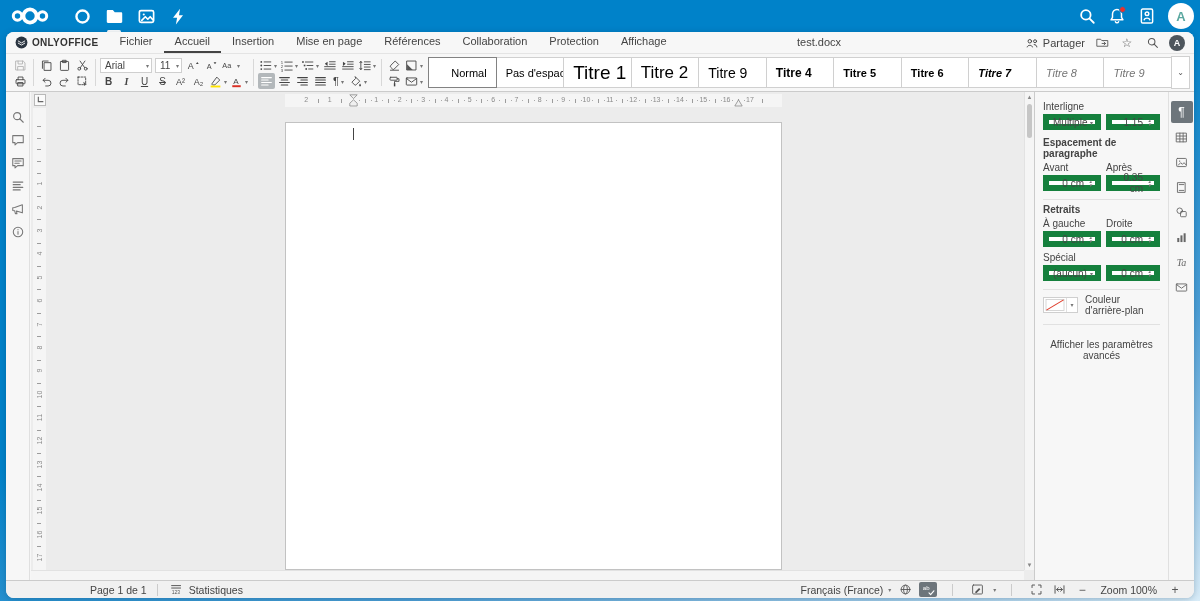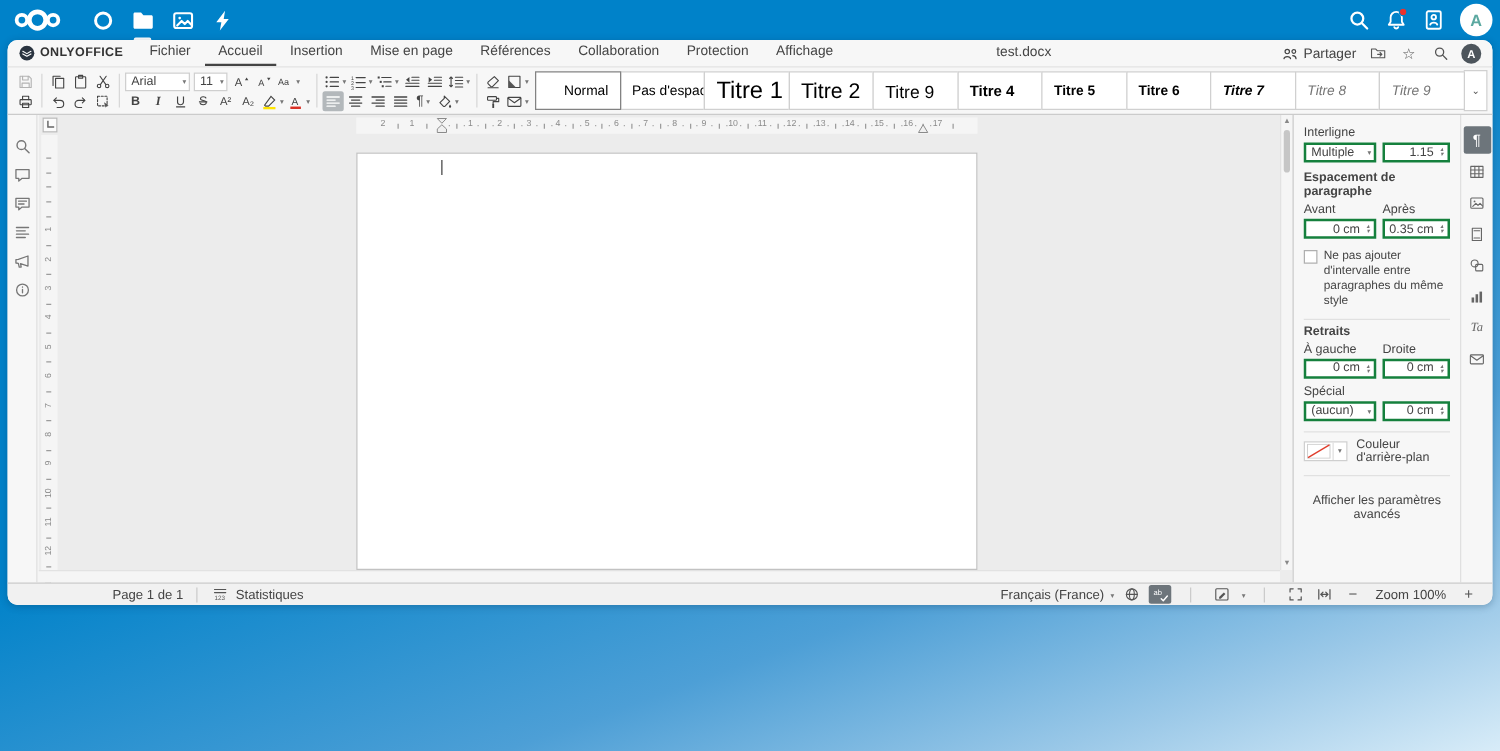--- a/index.html
+++ b/index.html
@@ -20,21 +20,21 @@
   .nc-app svg { width:19px; height:19px; }
   .nc-app .indicator { position:absolute; bottom:-1px; left:9px; width:14px; height:3px; background:#fff; border-radius:2px; }
   .nc-right { margin-left:auto; display:flex; align-items:center; margin-right:6px; }
   .nc-rbtn { width:30px; height:32px; display:flex; align-items:center; justify-content:center; position:relative; }
   .nc-rbtn svg { width:18px; height:18px; }
   .nc-badge { position:absolute; top:6px; right:6px; width:7px; height:7px; border-radius:50%; background:#e9322d; border:1px solid #0082c9; }
   .nc-avatar { width:26px; height:26px; border-radius:50%; background:#fff; color:#5ba8a0; font-weight:bold; font-size:13px;
     display:flex; align-items:center; justify-content:center; position:relative; margin-left:6px; }
 
   
-  #frame { position:absolute; left:6px; top:32px; width:1188px; height:452px; background:#f7f7f7;
+  #frame { position:absolute; left:6px; top:32px; width:1188px; height:566px; background:#f7f7f7;
     border-radius:8px; overflow:hidden; box-shadow:0 1px 6px rgba(0,40,70,.25); }
 
   
   .oo-header { position:absolute; top:0; left:0; right:0; height:21px; display:flex; align-items:center; background:#f7f7f7; }
   .brand { display:flex; align-items:center; gap:4px; padding:0 10px 0 9px; }
   .brand svg { width:13px; height:13px; }
   .brand-label { font-size:10px; font-weight:bold; letter-spacing:.3px; color:#333; }
   .tabs { display:flex; height:21px; }
   .tab { padding:0 11px; line-height:19px; height:21px; color:#444; cursor:default; }
   .tab.active { border-bottom:2px solid #444; }
@@ -97,21 +97,21 @@
   .vs-thumb { position:absolute; left:2px; top:12px; width:5px; height:34px; background:#c6c6c6; border-radius:3px; }
   .hstrip { position:absolute; left:0; right:10px; bottom:0; height:10px; background:#f5f5f5; border-top:1px solid #e2e2e2; }
 
   
   .panel { position:absolute; right:26px; width:134px; top:0; bottom:0; background:#f7f7f7; border-left:1px solid #cbcbcb;
     padding:4px 8px; font-size:10px; color:#444; }
   .p-title { font-weight:bold; margin:7px 0 3px; }
   .p-label { margin:5px 0 2px; }
   .p-cols { display:flex; justify-content:space-between; margin:2px 0; }
   .p-col-l { width:58px; } .p-col-r { width:54px; }
-  .sel, .spin { height:16px; border:2px solid #15803d; background:#fff; display:flex; align-items:center; }
+  .sel, .spin { height:16px; border:6px solid #15803d; background:#fff; display:flex; align-items:center; }
   .sel { padding:0 2px 0 4px; }
   .sel-val { flex:1; overflow:hidden; white-space:nowrap; }
   .sel-ar { font-size:6px; color:#777; }
   .spin-val { flex:1; text-align:right; padding-right:2px; overflow:hidden; }
   .spin-arrows { width:9px; display:flex; flex-direction:column; align-items:center; font-size:5px; line-height:4px; color:#777; font-style:normal; }
   .cbx-row { display:flex; gap:5px; margin-top:8px; }
   .cbx { flex:none; width:11px; height:11px; border:1px solid #afafaf; background:#fff; margin-top:1px; }
   .cbx-label { font-size:9.5px; line-height:1.25; }
   .p-div { border:0; border-top:1px solid #e1e1e1; margin:8px 0 4px; }
   .color-row { display:flex; align-items:center; gap:7px; margin-top:4px; }
@@ -836,24 +836,20 @@
             </span>
         </div>
         <div class="spin p-col-r">
           <span class="spin-val">0.35 cm</span>
           <span class="spin-arrows">
               <i>▴</i>
               <i>▾</i>
             </span>
         </div>
       </div>
-      <div class="cbx-row">
-        <span class="cbx"></span>
-        <span class="cbx-label">Ne pas ajouter d'intervalle entre paragraphes du même style</span>
-      </div>
 
       <hr class="p-div">
       <div class="p-title" style="margin-top:2px;">Retraits</div>
       <div class="p-cols" style="margin-bottom:1px;">
         <span class="p-col-l">À gauche</span>
         <span class="p-col-r">Droite</span>
       </div>
       <div class="p-cols">
         <div class="spin p-col-l">
           <span class="spin-val">0 cm</span>

